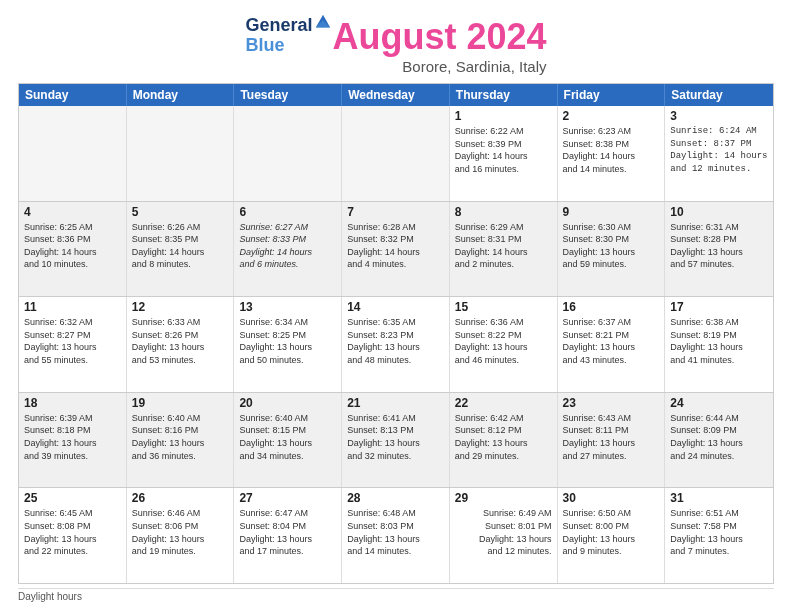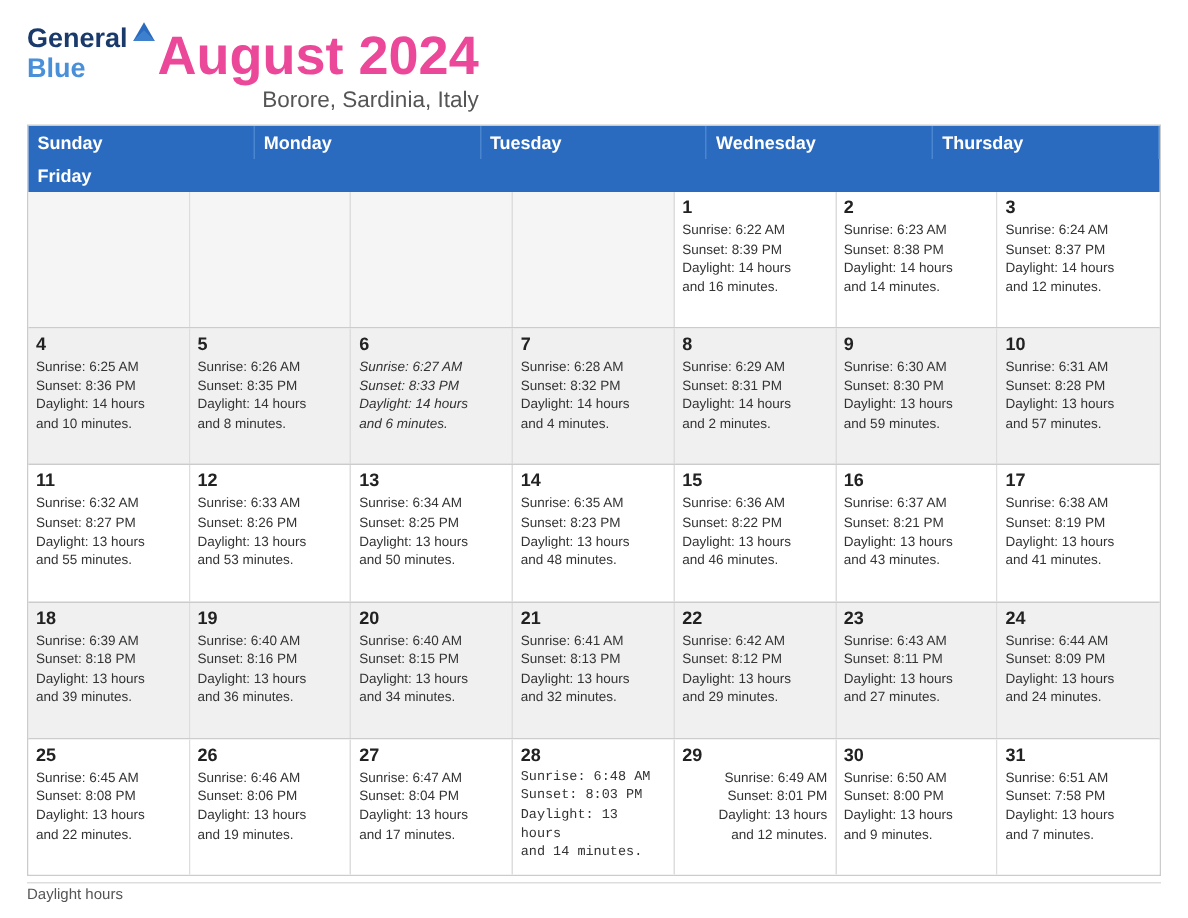--- a/index.html
+++ b/index.html
@@ -12,21 +12,21 @@
     }
     .page {
       width: 792px;
       height: 612px;
       padding: 16px 18px 10px 18px;
       display: flex;
       flex-direction: column;
     }
     .header {
       display: flex;
-      justify-content: flex-start;
+      justify-content: center;
       align-items: flex-start;
       margin-bottom: 8px;
     }
     .logo {
       display: flex;
       align-items: center;
     }
     .logo-text {
       font-size: 18px;
       font-weight: bold;
@@ -52,21 +52,21 @@
       color: #555;
     }
     .calendar {
       flex: 1;
       display: flex;
       flex-direction: column;
       border: 1px solid #ccc;
     }
     .cal-header-row {
       display: grid;
-      grid-template-columns: repeat(5, 1fr);
+      grid-template-columns: repeat(7, 1fr);
       background: #2b6bbf;
     }
     .cal-header-cell {
       color: #fff;
       font-size: 12px;
       font-weight: bold;
       padding: 4px 6px;
       text-align: left;
       border-right: 1px solid #4a85d0;
     }
@@ -138,20 +138,21 @@
   </div>
 
   <div class="calendar">
     <div class="cal-header-row">
     <div class="cal-header-cell">Sunday</div>
         <div class="cal-header-cell">Monday</div>
         <div class="cal-header-cell">Tuesday</div>
         <div class="cal-header-cell">Wednesday</div>
         <div class="cal-header-cell">Thursday</div>
         <div class="cal-header-cell">Friday</div>
+        <div class="cal-header-cell">Saturday</div>
       </div>
     <div class="cal-body">
     <div class="cal-week">
           <div class="cal-cell empty"></div>
           <div class="cal-cell empty"></div>
           <div class="cal-cell empty"></div>
           <div class="cal-cell empty"></div>
           <div class="cal-cell">
             <div class="day-number">1</div>
             <div class="day-info" style="white-space: pre-line;">Sunrise: 6:22 AM
@@ -161,21 +162,21 @@
           </div>
           <div class="cal-cell">
             <div class="day-number">2</div>
             <div class="day-info" style="white-space: pre-line;">Sunrise: 6:23 AM
 Sunset: 8:38 PM
 Daylight: 14 hours
 and 14 minutes.</div>
           </div>
           <div class="cal-cell">
             <div class="day-number">3</div>
-            <div class="day-info" style="white-space: pre-line;">Sunrise: 6:24 AM
+            <div class="day-info" style="white-space: pre-line; font-family: Liberation Mono, monospace;">Sunrise: 6:24 AM
 Sunset: 8:37 PM
 Daylight: 14 hours
 and 12 minutes.</div>
           </div>
         </div>
         <div class="cal-week">
           <div class="cal-cell shaded">
             <div class="day-number">4</div>
             <div class="day-info" style="white-space: pre-line;">Sunrise: 6:25 AM
 Sunset: 8:36 PM
@@ -344,21 +345,21 @@
           </div>
           <div class="cal-cell">
             <div class="day-number">27</div>
             <div class="day-info" style="white-space: pre-line;">Sunrise: 6:47 AM
 Sunset: 8:04 PM
 Daylight: 13 hours
 and 17 minutes.</div>
           </div>
           <div class="cal-cell">
             <div class="day-number">28</div>
-            <div class="day-info" style="white-space: pre-line; font-family: Liberation Mono, monospace;">Sunrise: 6:48 AM
+            <div class="day-info" style="white-space: pre-line;">Sunrise: 6:48 AM
 Sunset: 8:03 PM
 Daylight: 13 hours
 and 14 minutes.</div>
           </div>
           <div class="cal-cell">
             <div class="day-number">29</div>
             <div class="day-info" style="white-space: pre-line; text-align: right;">Sunrise: 6:49 AM
 Sunset: 8:01 PM
 Daylight: 13 hours
 and 12 minutes.</div>

